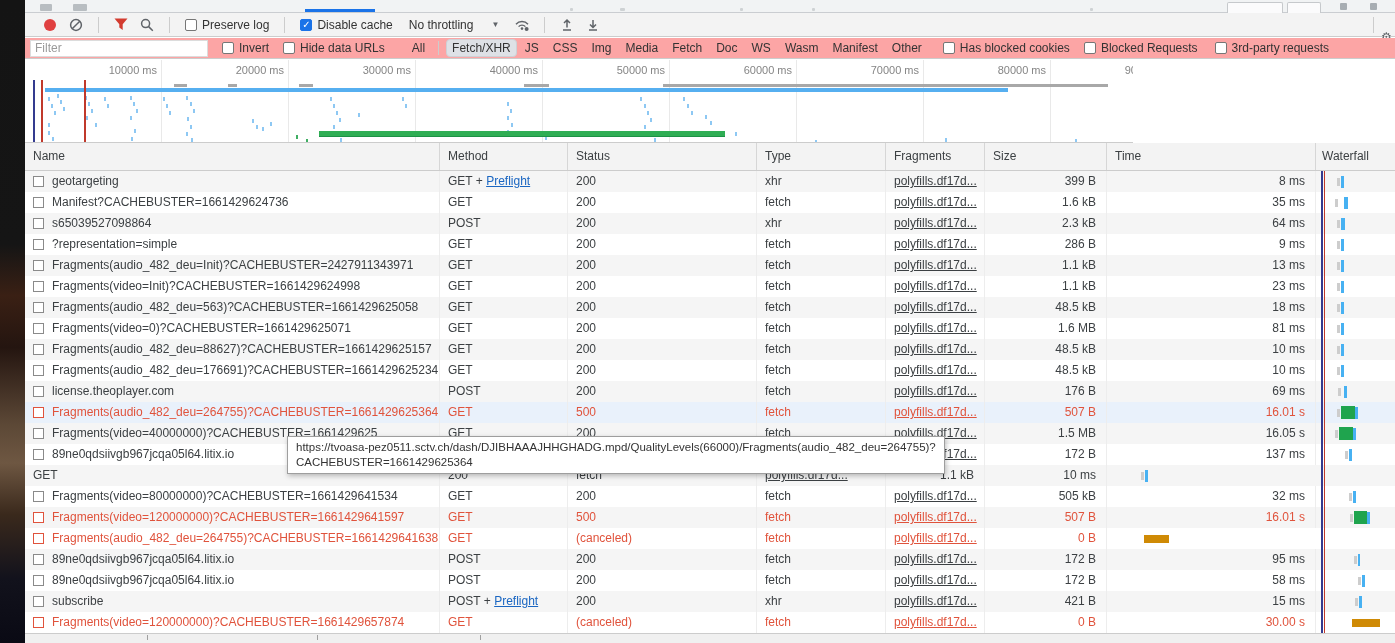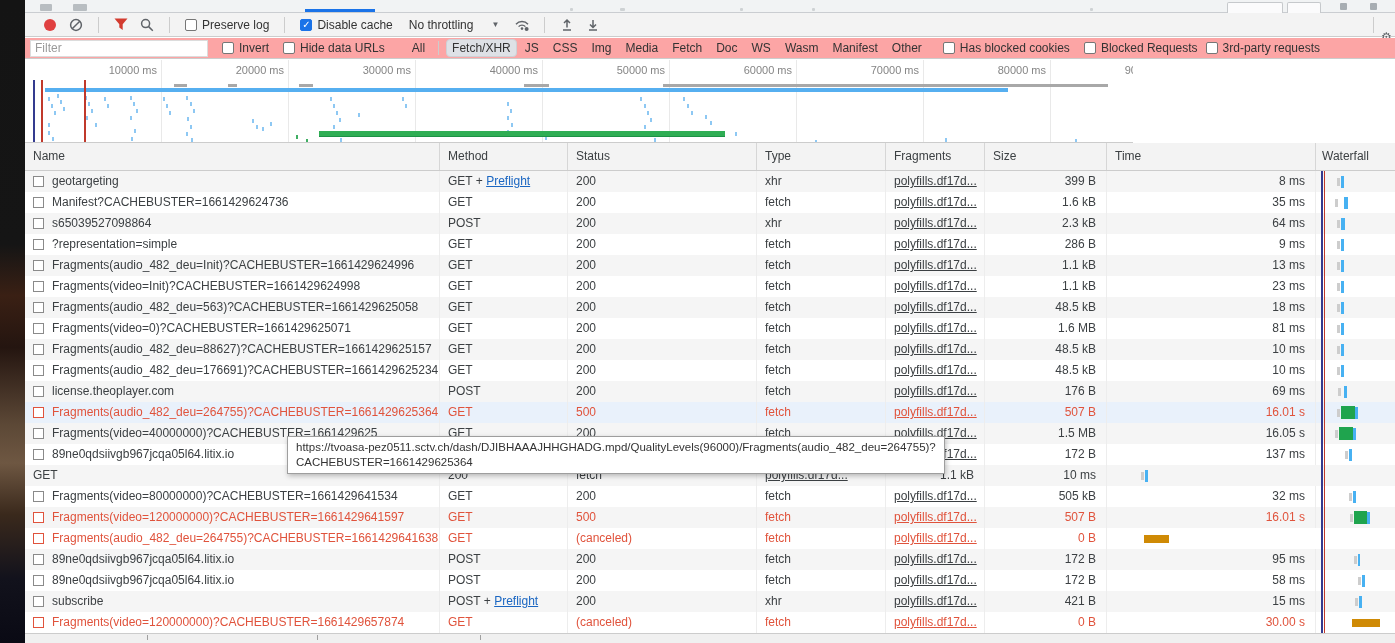--- a/index.html
+++ b/index.html
@@ -189,21 +189,21 @@
         <span class="type-chip">Other</span>
       </span>
     <span class="chk" style="margin-left:14px;">
       <span class="box"></span>
       <span class="lbl">Has blocked cookies</span>
     </span>
     <span class="chk" style="margin-left:8px;">
       <span class="box"></span>
       <span class="lbl">Blocked Requests</span>
     </span>
-    <span class="chk" style="margin-left:2px;justify-content:space-between;">
+    <span class="chk" style="margin-left:11px;justify-content:space-between;">
       <span class="box"></span>
       <span class="lbl">3rd-party requests</span>
     </span>
   </div>
 
   <div id="overview" class="abs">
       <div class="abs grid-line" style="left: 136px;"></div>
       <div class="abs grid-line" style="left: 263px;"></div>
       <div class="abs grid-line" style="left: 390px;"></div>
       <div class="abs grid-line" style="left: 517px;"></div>
@@ -379,21 +379,21 @@
         <div class="cell num"><span>286 B</span></div>
         <div class="cell num"><span>9 ms</span></div>
         <div class="cell c-wf">
           <span class="wf wf-tick" style="left: 21px; width: 3px;"></span>
           <span class="wf wf-blue" style="left: 25px; width: 3px;"></span>
         </div>
       </div>
       <div class="row alt">
         <div class="cell c-name">
           <span class="cb"></span>
-          <span>Fragments(audio_482_deu=Init)?CACHEBUSTER=1661429624996</span>
+          <span>Fragments(audio_482_deu=Init)?CACHEBUSTER=2427911343971</span>
         </div>
         <div class="cell "><span>GET</span></div>
         <div class="cell "><span>200</span></div>
         <div class="cell "><span>fetch</span></div>
         <div class="cell "><span class="init-link">polyfills.df17d...</span></div>
         <div class="cell num"><span>1.1 kB</span></div>
         <div class="cell num"><span>13 ms</span></div>
         <div class="cell c-wf">
           <span class="wf wf-tick" style="left: 21px; width: 3px;"></span>
           <span class="wf wf-blue" style="left: 25px; width: 3px;"></span>
@@ -671,17 +671,17 @@
       <div class="abs wf-evline" style="left: 1298.5px; background: rgb(192, 57, 43);"></div>
     </div>
 
   <div id="bottomstrip" class="abs">
     <div class="bs-mark abs" style="left:122px;"></div>
     <div class="bs-mark abs" style="left:292px;"></div>
     <div class="bs-mark abs" style="left:455px;"></div>
   </div>
 
   <div id="tooltip" class="abs">
-    <div>https://tvoasa-pez0511.sctv.ch/dash/DJIBHAAAJHHGHADG.mpd/QualityLevels(96000)/Fragments(audio_482_deu=264755)?</div>
+    <div>https://tvoasa-pez0511.sctv.ch/dash/DJIBHAAAJHHGHADG.mpd/QualityLevels(66000)/Fragments(audio_482_deu=264755)?</div>
     <div>CACHEBUSTER=1661429625364</div>
   </div>
 
 </div>
 
 </body></html>

